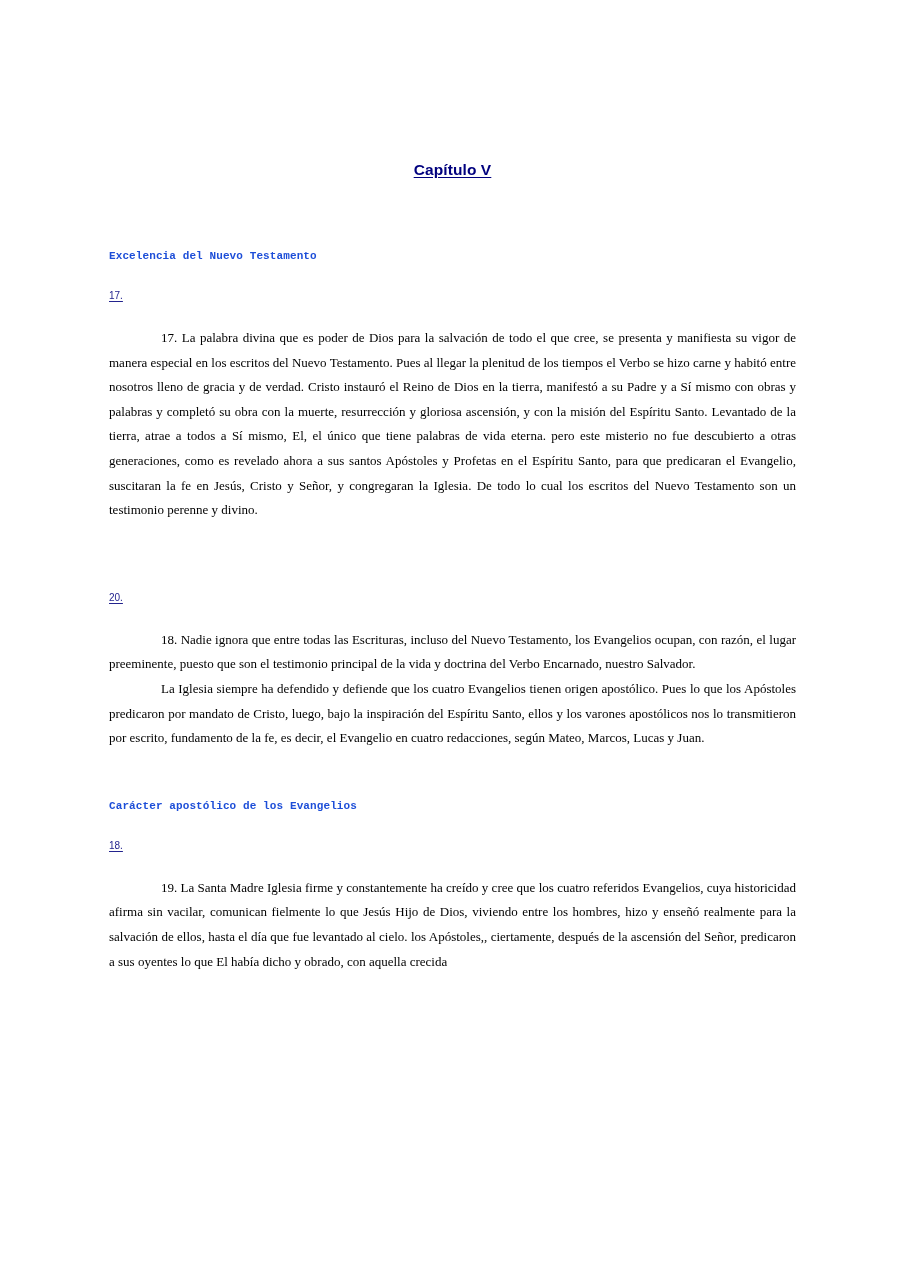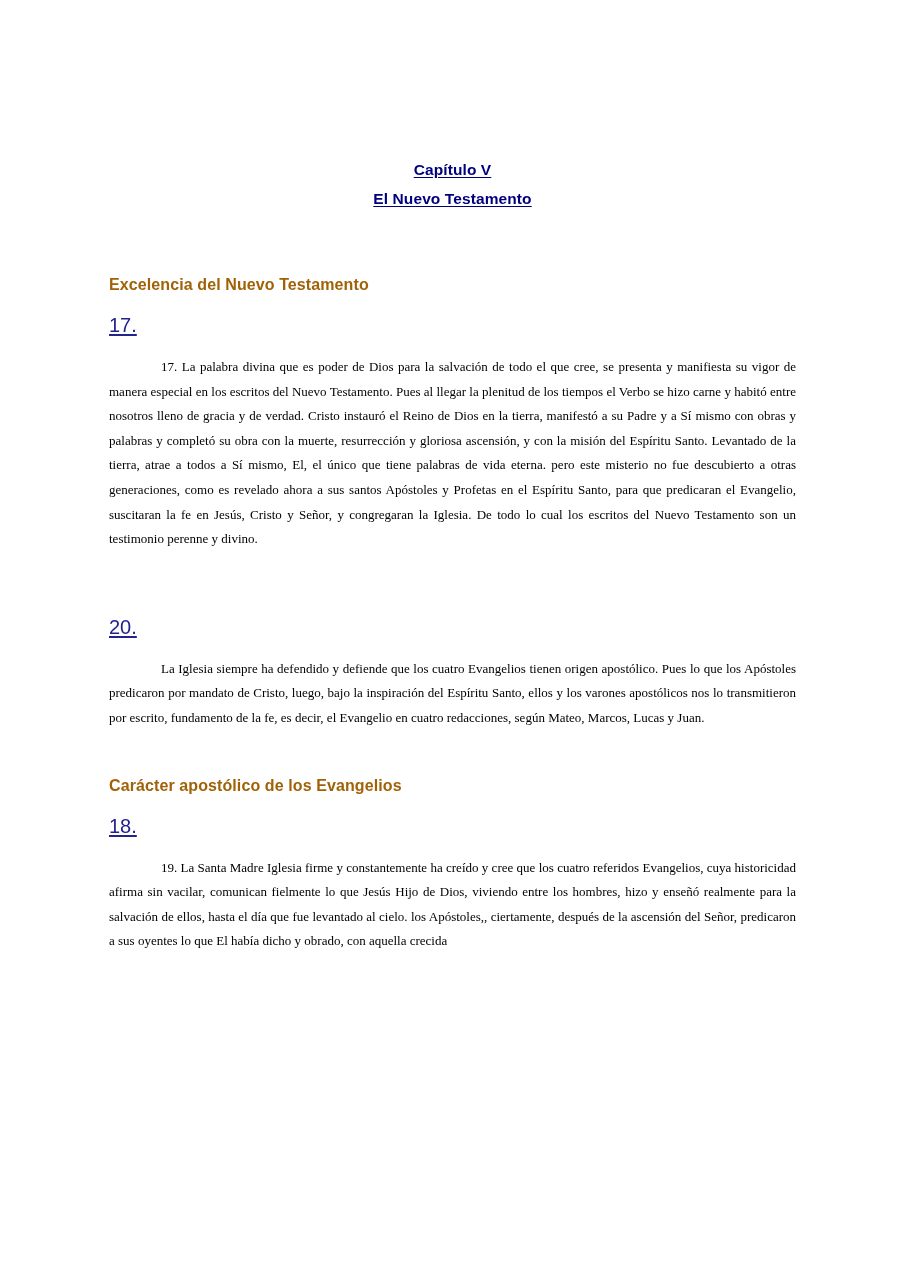--- a/index.html
+++ b/index.html
@@ -41,33 +41,33 @@
     letter-spacing: 0.1px;
   }
 
   .chapter-line span {
     text-decoration: underline;
     text-underline-offset: 2px;
   }
 
   
   .section-heading {
-    font-family: Liberation Sans, sans-serif;
+    font-family: Liberation Mono, monospace;
     font-weight: bold;
-    font-size: 16px;
-    color: #a16207;
+    font-size: 11px;
+    color: #1d4ed8;
     letter-spacing: 0.1px;
     line-height: 20px;
   }
 
   
   .para-number {
     font-family: "Liberation Sans", sans-serif;
     font-weight: normal;
-    font-size: 20px;
+    font-size: 10px;
     color: #23238e;
     line-height: 20px;
   }
 
   .para-number span {
     text-decoration: underline;
     text-underline-offset: 2px;
   }
 
   
@@ -95,23 +95,20 @@
 </head>
 <body>
 
 <div class="page">
   <div class="content">
 
     <div class="title-block">
       <div class="chapter-line">
         <span>Capítulo V</span>
       </div>
-      <div class="chapter-line">
-        <span>El Nuevo Testamento</span>
-      </div>
     </div>
 
     <div class="gap-heading-1"></div>
     <div class="section-heading">Excelencia del Nuevo Testamento</div>
 
     <div class="gap-number"></div>
     <div class="para-number">
       <span>17.</span>
     </div>
 
@@ -122,20 +119,21 @@
 
     <div class="gap-heading"></div>
 
     <div class="gap-number"></div>
     <div class="para-number">
       <span>20.</span>
     </div>
 
     <div class="gap-after-num"></div>
     <div class="body-text">
+      <p>18. Nadie ignora que entre todas las Escrituras, incluso del Nuevo Testamento, los Evangelios ocupan, con razón, el lugar preeminente, puesto que son el testimonio principal de la vida y doctrina del Verbo Encarnado, nuestro Salvador.</p>
       <p>La Iglesia siempre ha defendido y defiende que los cuatro Evangelios tienen origen apostólico. Pues lo que los Apóstoles predicaron por mandato de Cristo, luego, bajo la inspiración del Espíritu Santo, ellos y los varones apostólicos nos lo transmitieron por escrito, fundamento de la fe, es decir, el Evangelio en cuatro redacciones, según Mateo, Marcos, Lucas y Juan.</p>
     </div>
 
     <div class="gap-heading"></div>
     <div class="section-heading">Carácter apostólico de los Evangelios</div>
 
     <div class="gap-number"></div>
     <div class="para-number">
       <span>18.</span>
     </div>

